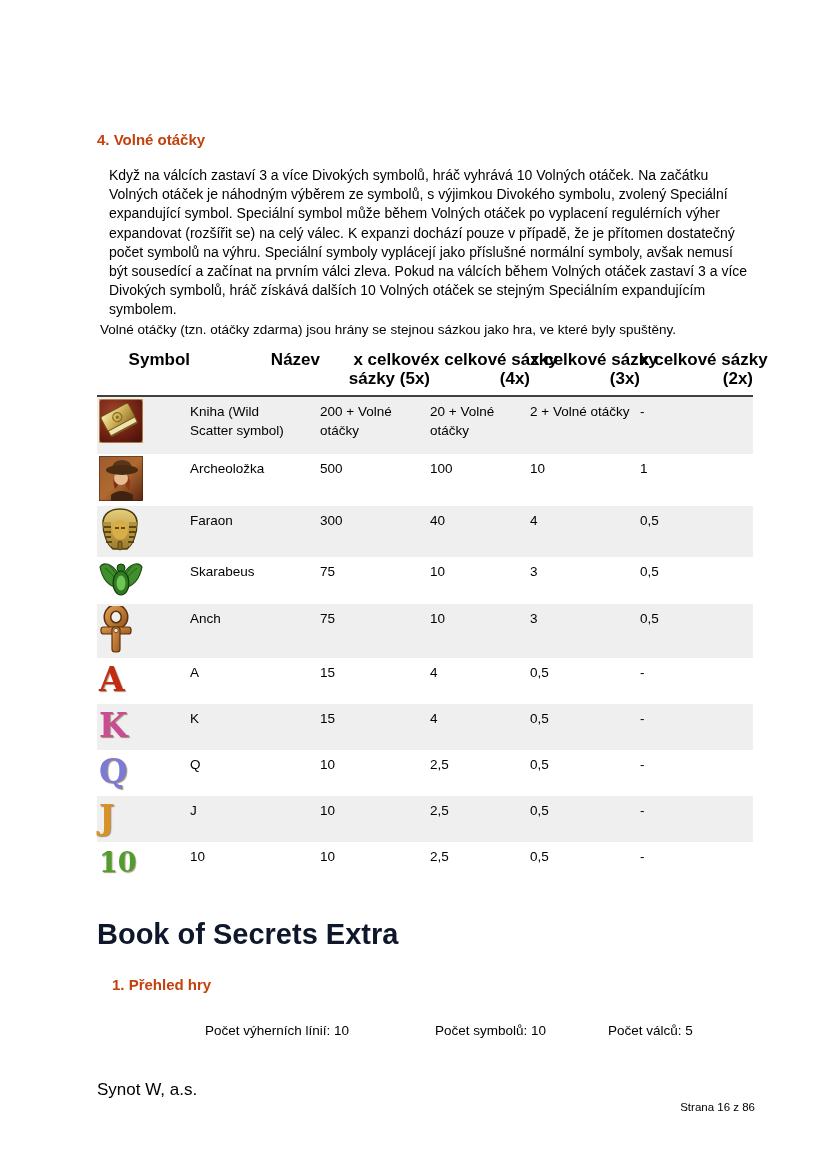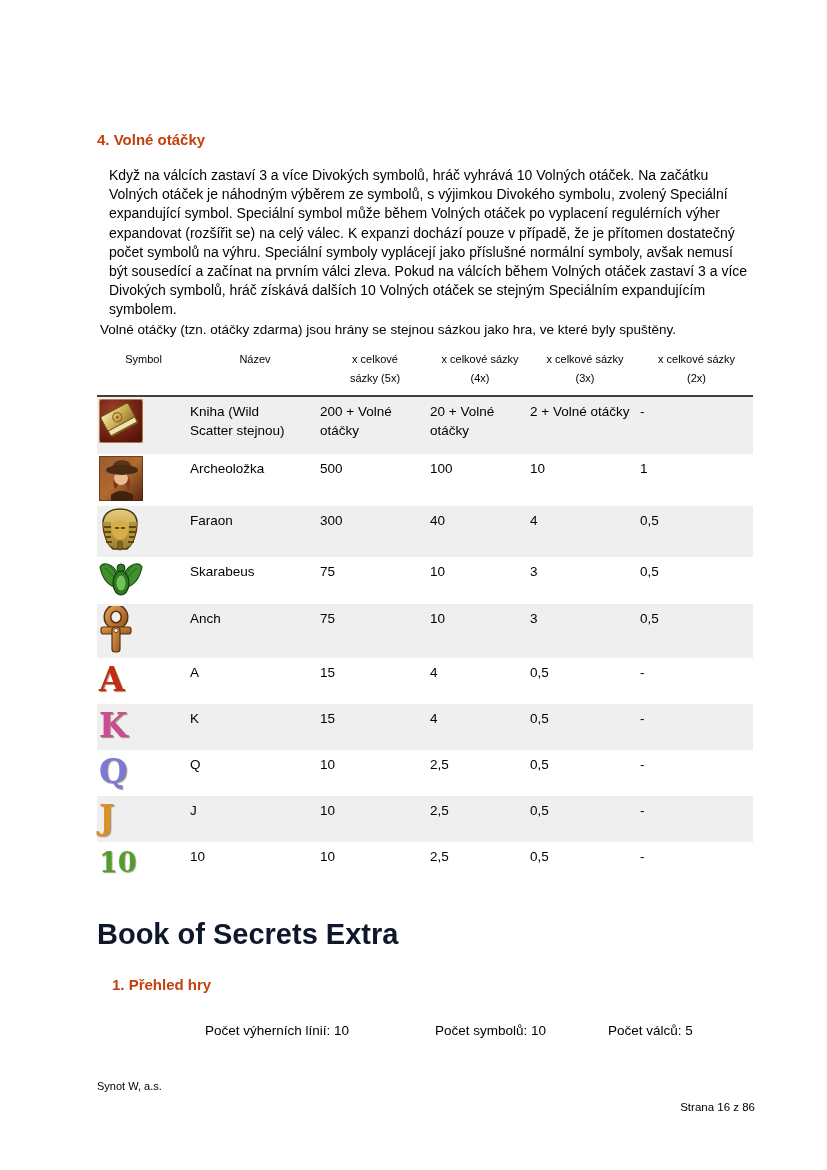--- a/index.html
+++ b/index.html
@@ -10,42 +10,42 @@
   .doc-header { position:absolute; top:27px; right:74px; text-align:right; font-size:13.5px; line-height:17px; }
   .doc-header .sub { margin-top:18px; }
   .content { position:absolute; left:97px; top:0; width:656px; }
   .sec-title { color:#c2410c; font-weight:bold; font-size:15px; line-height:18px; margin:0; }
   .sec-title.first { margin-top:131px; }
   .body-text { font-size:14px; line-height:19.2px; margin:17px 0 0 12px; text-align:left; }
   .note-text { font-size:13.5px; line-height:19.2px; margin:0; padding-left:3px; }
   .sec-title.table-title { margin-top:22px; }
   .paytable { border-collapse:collapse; table-layout:fixed; width:656px; margin-top:11px; }
   .paytable th {
-    text-align:center; font-weight:normal; font-size:11px; padding:0 0 3px 0;
+    text-align:right; font-weight:bold; font-size:17px; padding:0 0 3px 0;
     vertical-align:top; border-bottom:2px solid #404040;
   }
   .th-line { white-space:nowrap; line-height:19px; overflow:visible; }
   .paytable td { vertical-align:top; font-size:13.5px; line-height:19px; padding:5px 10px 5px 0; }
   .paytable td.cell-name { padding-right:30px; }
   .paytable tr { height:46px; }
   .paytable tr.tall { height:58px; }
   .paytable tr.stripe { background:#efefef; }
   .paytable td.cell-icon { padding:2px 0 0 2px; }
   .sym { display:inline-block; }
   .sym svg { display:block; }
   .sym-letter {
     display:inline-block; font-family:"DejaVu Serif", serif; font-weight:bold;
     font-size:33px; line-height:40px; text-shadow:1px 1px 1px rgba(95,60,15,0.55);
   }
   .sym-letter.small { font-size:27px; line-height:38px; }
   .game-title { color:#0f172a; font-weight:bold; font-size:29px; line-height:30px; margin:31px 0 0 0; }
   .overview-title { margin-top:27px;margin-left:15px; }
   .stats-row { position:relative; height:20px; margin-top:21px; font-size:13.5px; }
   .stat { position:absolute; top:8px; white-space:nowrap; }
-  .doc-footer-company { position:absolute; left:97px; top:1080px; font-size:11px; }
+  .doc-footer-company { position:absolute; left:97px; top:1080px; font-size:17px; }
   .doc-footer-page { position:absolute; right:72px; top:1101px; font-size:11.5px; }
 </style>
 </head>
 <body>
 
 <div class="page">
 
 
   <div class="content">
     <h3 class="sec-title first">4. Volné otáčky</h3>
@@ -105,21 +105,21 @@
                   </defs>
                   <rect width="44" height="44" rx="3" fill="url(#g-bookbg)" stroke="#c89a5a" stroke-width="1.5"></rect>
                   <g transform="rotate(-28 22 23)">
                     <rect x="6" y="15" width="31" height="17" rx="2" fill="#7a5a1c"></rect>
                     <rect x="7" y="17" width="29" height="13" rx="1" fill="#efe2ae"></rect>
                     <rect x="6" y="9" width="31" height="16" rx="2" fill="url(#g-bookcov)" stroke="#6b4f16" stroke-width="1"></rect>
                     <circle cx="21" cy="17" r="4.5" fill="none" stroke="#8a6a22" stroke-width="1.3"></circle>
                     <circle cx="21" cy="17" r="1.6" fill="#8a6a22"></circle>
                   </g>
                 </svg></span></td>
-            <td class="cell-name">Kniha (Wild Scatter stejnou)</td>
+            <td class="cell-name">Kniha (Wild Scatter symbol)</td>
             <td class="cell-x5">200 + Volné otáčky</td>
             <td class="cell-x4">20 + Volné otáčky</td>
             <td class="cell-x3">2 + Volné otáčky</td>
             <td class="cell-x2">-</td>
           </tr>
           <tr>
             <td class="cell-icon"><span class="sym"><svg width="44" height="45" viewBox="0 0 44 45">
                   <defs>
                     <linearGradient id="g-archbg" x1="0" y1="0" x2="1" y2="1">
                       <stop offset="0%" stop-color="#9c5a2e"></stop>

